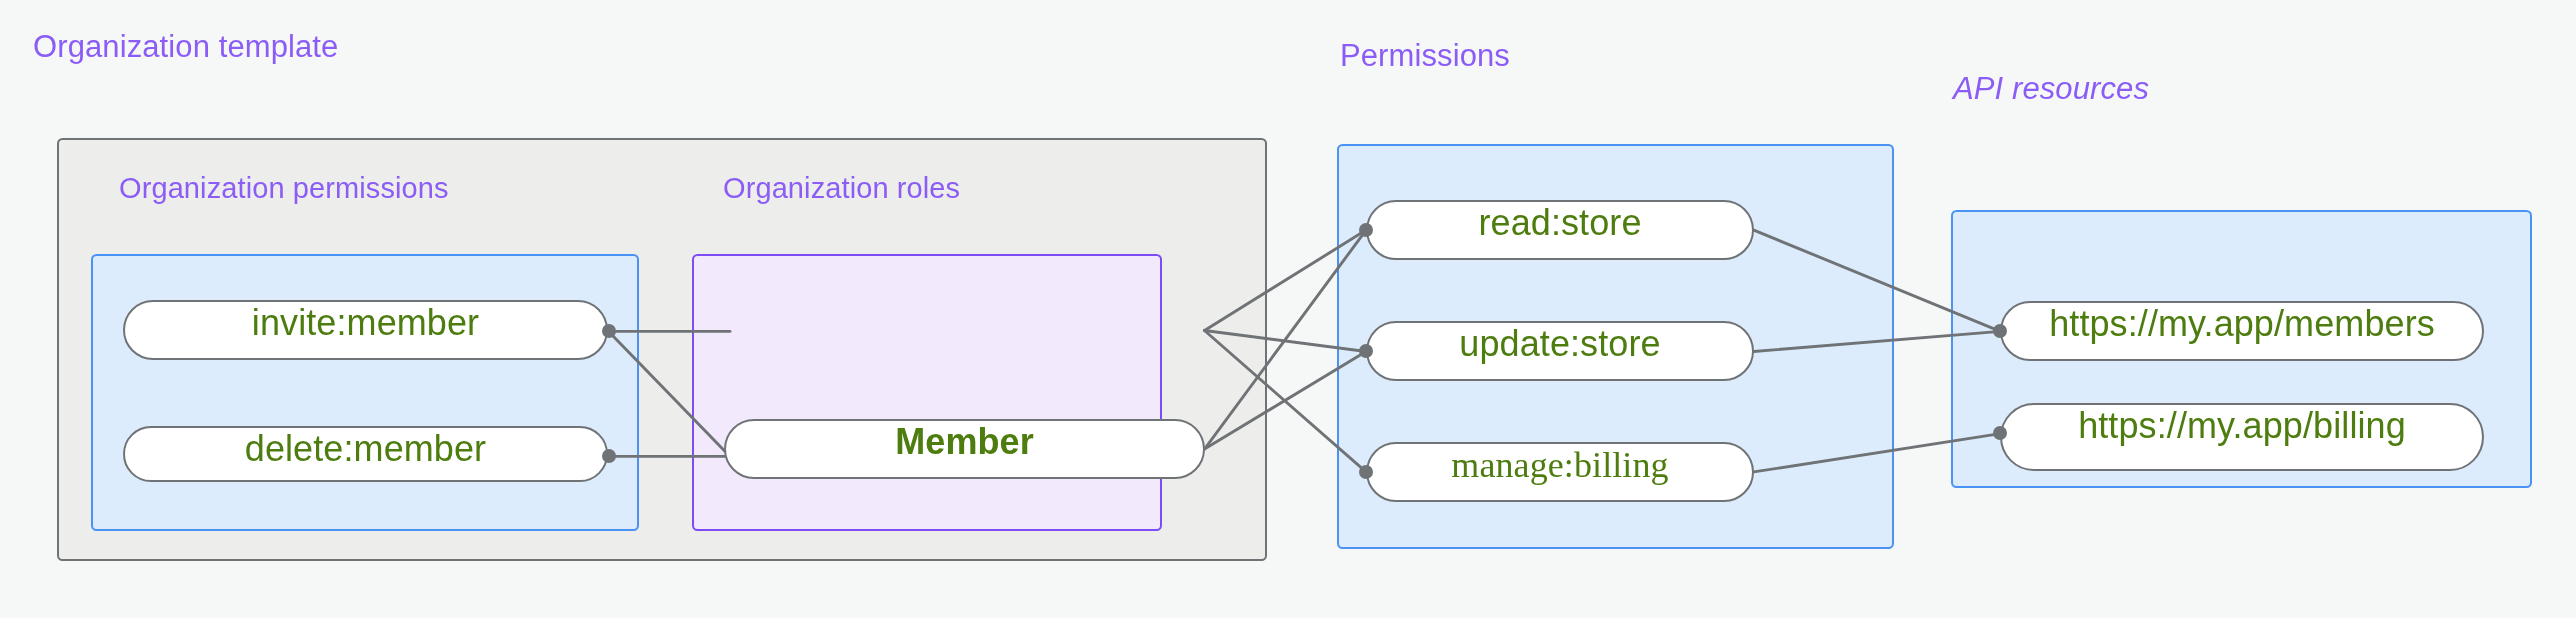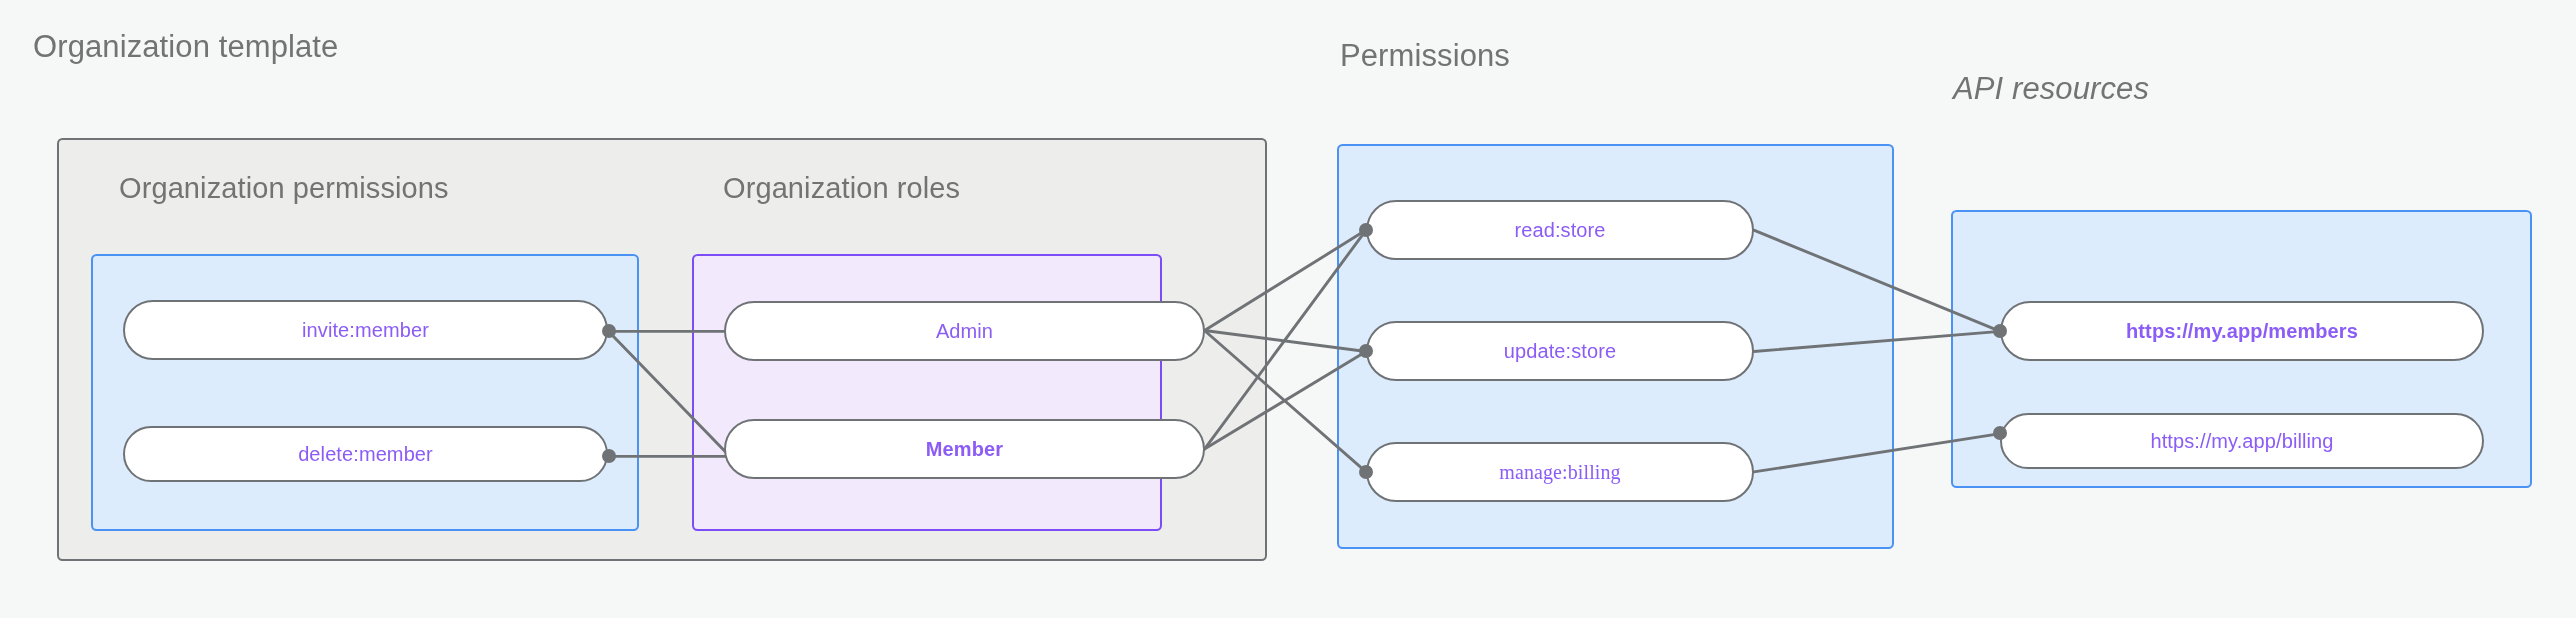--- a/index.html
+++ b/index.html
@@ -47,45 +47,45 @@
   }
   .group-purple {
     background: #f2e9fd;
     border: 2.7px solid #7c4df6;
     border-radius: 5.5px;
     z-index: 3;
   }
   
   .label {
     position: absolute;
-    color: #737373;
+    color: #8b5cf6;
     white-space: nowrap;
     z-index: 8;
   }
   .label-outer {
     font-size: 31px;
     letter-spacing: 0.1px;
   }
   .label-section {
     font-size: 29px;
     letter-spacing: 0.1px;
     margin-left: 28px;
   }
   
   .node {
     position: absolute;
     box-sizing: border-box;
     background: #ffffff;
     border: 2.7px solid #6f7376;
     border-radius: 912px;
     display: flex;
-    align-items: center;
+    align-items: flex-start;
     justify-content: center;
-    color: #8b5cf6;
-    font-size: 20px;
+    color: #4d7c0f;
+    font-size: 36px;
     letter-spacing: 0.1px;
     z-index: 6;
   }
   
   .dot {
     position: absolute;
     width: 14.6px;
     height: 14.6px;
     margin-left: -7.3px;
     margin-top: -7.3px;
@@ -131,23 +131,20 @@
   <div class="node" style="left:123px; top:300px; width:485px; height:60px;">
     <span>invite:member</span>
   </div>
 
   <div class="node" style="left:123px; top:426px; width:485px; height:56px;">
     <span>delete:member</span>
   </div>
 
   <div class="group group-purple" style="left:692px; top:254px; width:470px; height:277px;"></div>
 
-  <div class="node" style="left:724px; top:301px; width:481px; height:60px;">
-    <span>Admin</span>
-  </div>
 
   <div class="node" style="left:724px; top:419px; width:481px; height:60px;font-weight:bold;">
     <span>Member</span>
   </div>
 
   <div class="label label-outer" style="left:1340px; top:38px;">Permissions</div>
 
   <div class="group group-blue" style="left:1337px; top:144px; width:557px; height:405px;"></div>
 
   <div class="node" style="left:1366px; top:200px; width:388px; height:60px;">
@@ -159,25 +156,25 @@
   </div>
 
   <div class="node" style="left:1366px; top:442px; width:388px; height:60px;font-family:Liberation Serif, serif;">
     <span>manage:billing</span>
   </div>
 
   <div class="label label-outer" style="left:1953px; top:71px;font-style:italic;">API resources</div>
 
   <div class="group group-blue" style="left:1951px; top:210px; width:581px; height:278px;"></div>
 
-  <div class="node" style="left:2000px; top:301px; width:484px; height:60px;font-weight:bold;">
+  <div class="node" style="left:2000px; top:301px; width:484px; height:60px;">
     <span>https://my.app/members</span>
   </div>
 
-  <div class="node" style="left:2000px; top:413px; width:484px; height:56px;">
+  <div class="node" style="left:2000px; top:403px; width:484px; height:68px;">
     <span>https://my.app/billing</span>
   </div>
 
   <div class="dot" style="left:609px; top:331px;"></div>
   <div class="dot" style="left:609px; top:456px;"></div>
   <div class="dot" style="left:1366px; top:230px;"></div>
   <div class="dot" style="left:1366px; top:351px;"></div>
   <div class="dot" style="left:1366px; top:472px;"></div>
   <div class="dot" style="left:2000px; top:331px;"></div>
   <div class="dot" style="left:2000px; top:433px;"></div>

